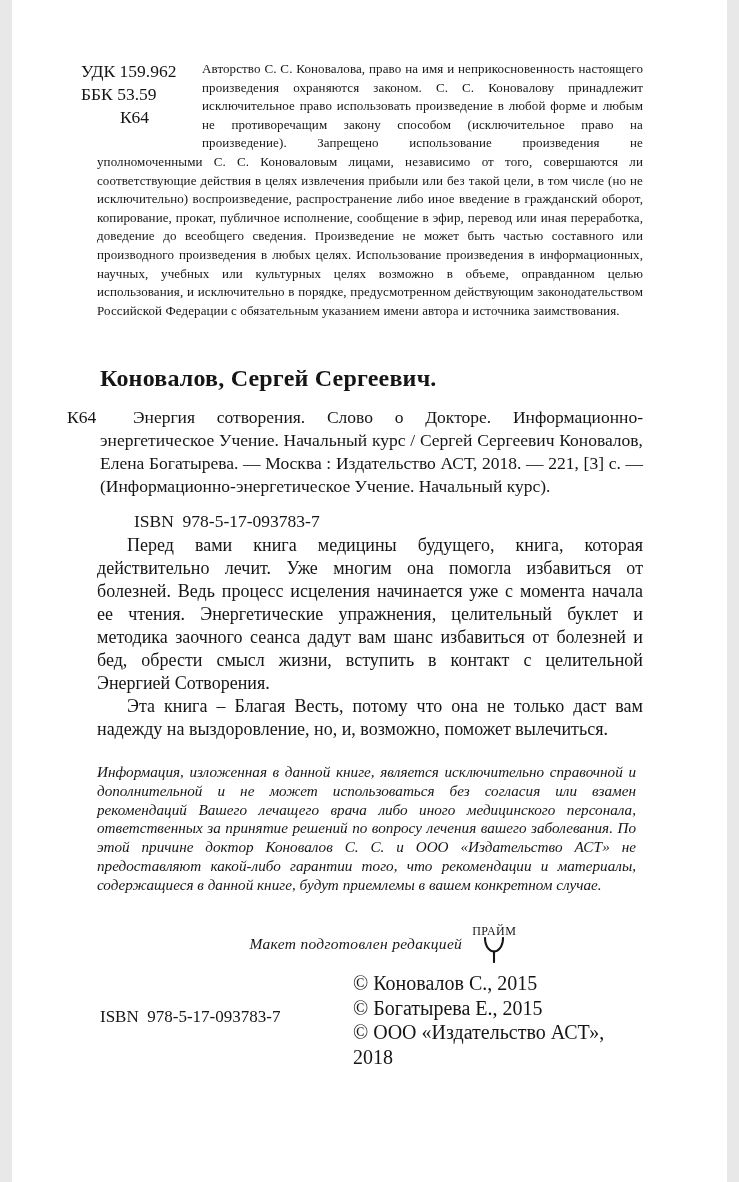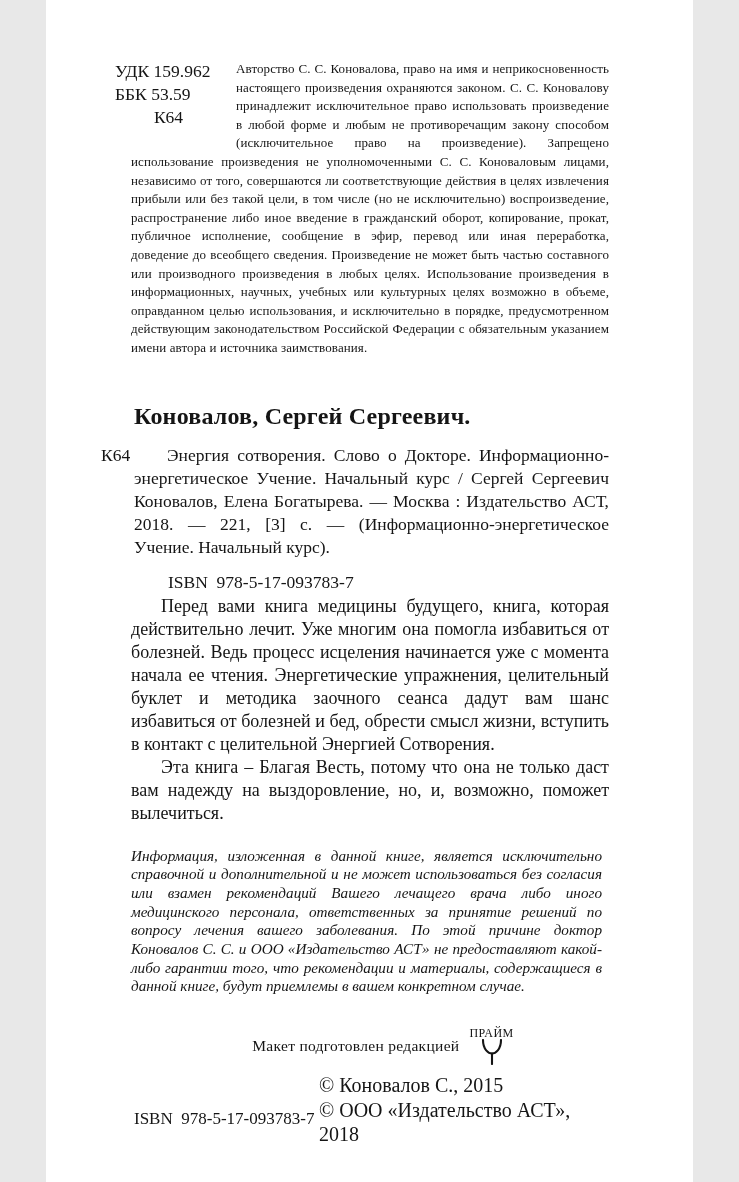--- a/index.html
+++ b/index.html
@@ -1,18 +1,18 @@
 <!DOCTYPE html>
 <html lang="ru"><head>
 <meta charset="utf-8">
 <style>
   html,body { margin:0; padding:0; background:#e8e8e8; }
   .page {
     position:relative;
-    width:647px; height:1182px;
+    width:715px; height:1182px;
     margin:0 auto;
     background:#ffffff;
     box-sizing:border-box;
     padding:60px 84px 0 85px;
     font-family:"Liberation Serif", "DejaVu Serif", serif;
     color:#151515;
     overflow:hidden;
   }
   
   .udk-block {
@@ -84,20 +84,21 @@
     display:flex;
     justify-content:center;
     align-items:flex-start;
     gap:10px;
     transform:translateX(13px);
   }
   .maket-caption {
     font-size:15.5px;
     padding-top:11px;
     letter-spacing:0.3px;
+    font-style:italic;
   }
   .praim-logo {
     display:flex;
     flex-direction:column;
     align-items:center;
   }
   .praim-name {
     font-size:12px;
     letter-spacing:0.5px;
   }
@@ -161,17 +162,18 @@
           <line x1="12" y1="14.5" x2="12" y2="25" stroke="#151515" stroke-width="2.1" stroke-linecap="round"></line>
         </svg>
       </span>
     </span>
   </div>
 
   <div class="bottom-row">
     <div class="isbn-bottom">ISBN&nbsp;&nbsp;978-5-17-093783-7</div>
     <div class="copyright-col">
       <div>© Коновалов С., 2015</div>
+      <div>© Богатырева Е., 2015</div>
       <div>© ООО «Издательство АСТ», 2018</div>
     </div>
   </div>
 
 </div>
 
 </body></html>

